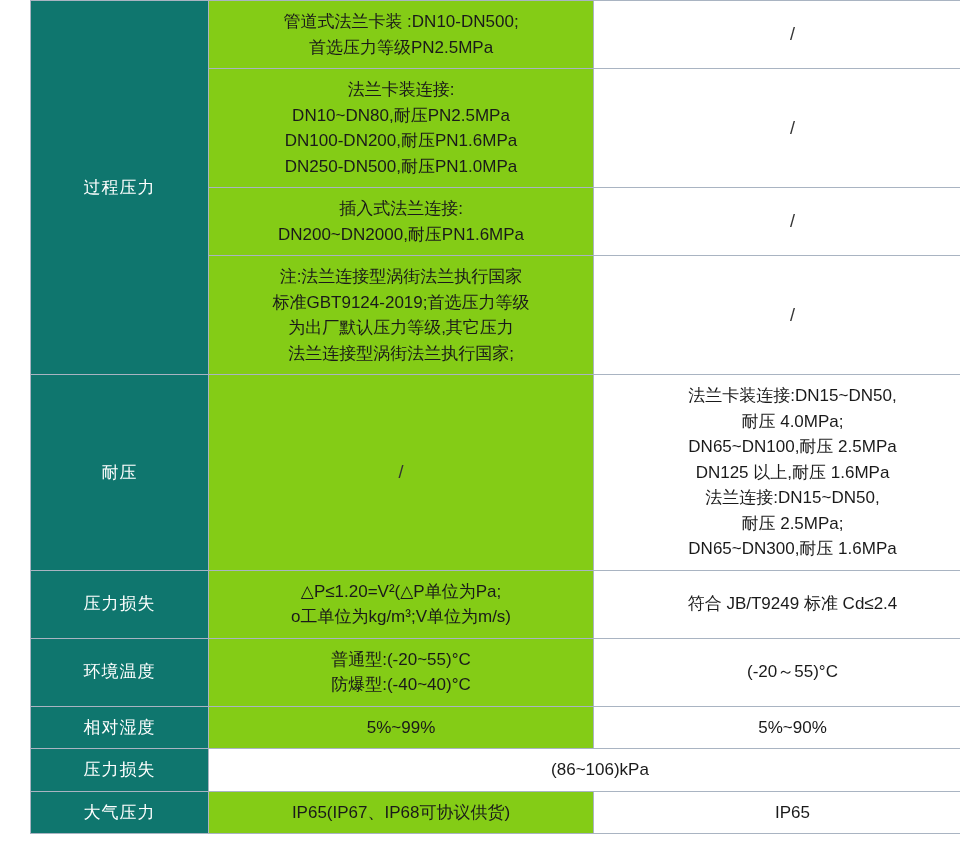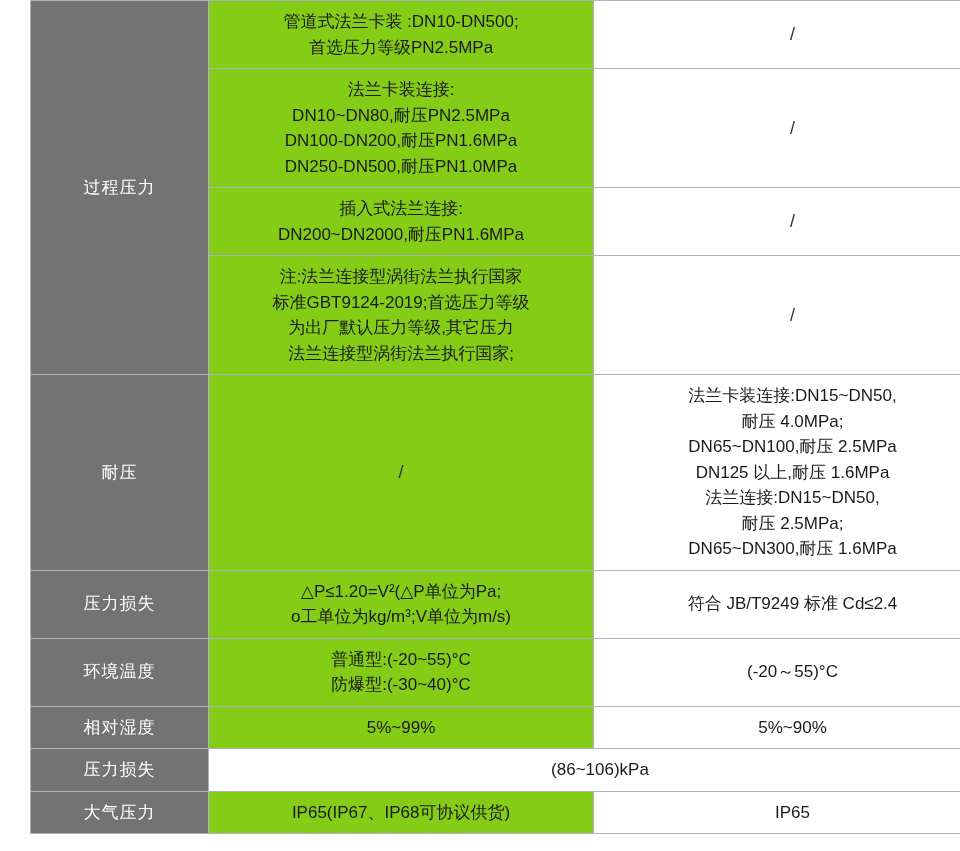--- a/index.html
+++ b/index.html
@@ -22,21 +22,21 @@
     font-size: 17px;
   }
   #spec-table td {
     border: 1px solid #a9b4c2;
     vertical-align: middle;
     text-align: center;
     line-height: 1.5;
     padding: 8px 6px;
   }
   td.label {
-    background: #737373;
+    background: #0f766e;
     color: #ffffff;
     width: 165px;
     font-size: 17px;
     letter-spacing: 1px;
   }
   td.mid {
     width: 372px;
     background: #84cc16;
   }
   td.right {
@@ -127,21 +127,21 @@
         </td>
       <td class="right">
           <span class="cellline">符合 JB/T9249 标准 Cd≤2.4</span>
         </td>
     </tr>
 
     <tr>
       <td class="label">环境温度</td>
       <td class="mid">
           <span class="cellline">普通型:(-20~55)°C</span>
-          <span class="cellline">防爆型:(-30~40)°C</span>
+          <span class="cellline">防爆型:(-40~40)°C</span>
         </td>
       <td class="right">
           <span class="cellline">(-20～55)°C</span>
         </td>
     </tr>
 
     <tr>
       <td class="label">相对湿度</td>
       <td class="mid">
           <span class="cellline">5%~99%</span>

